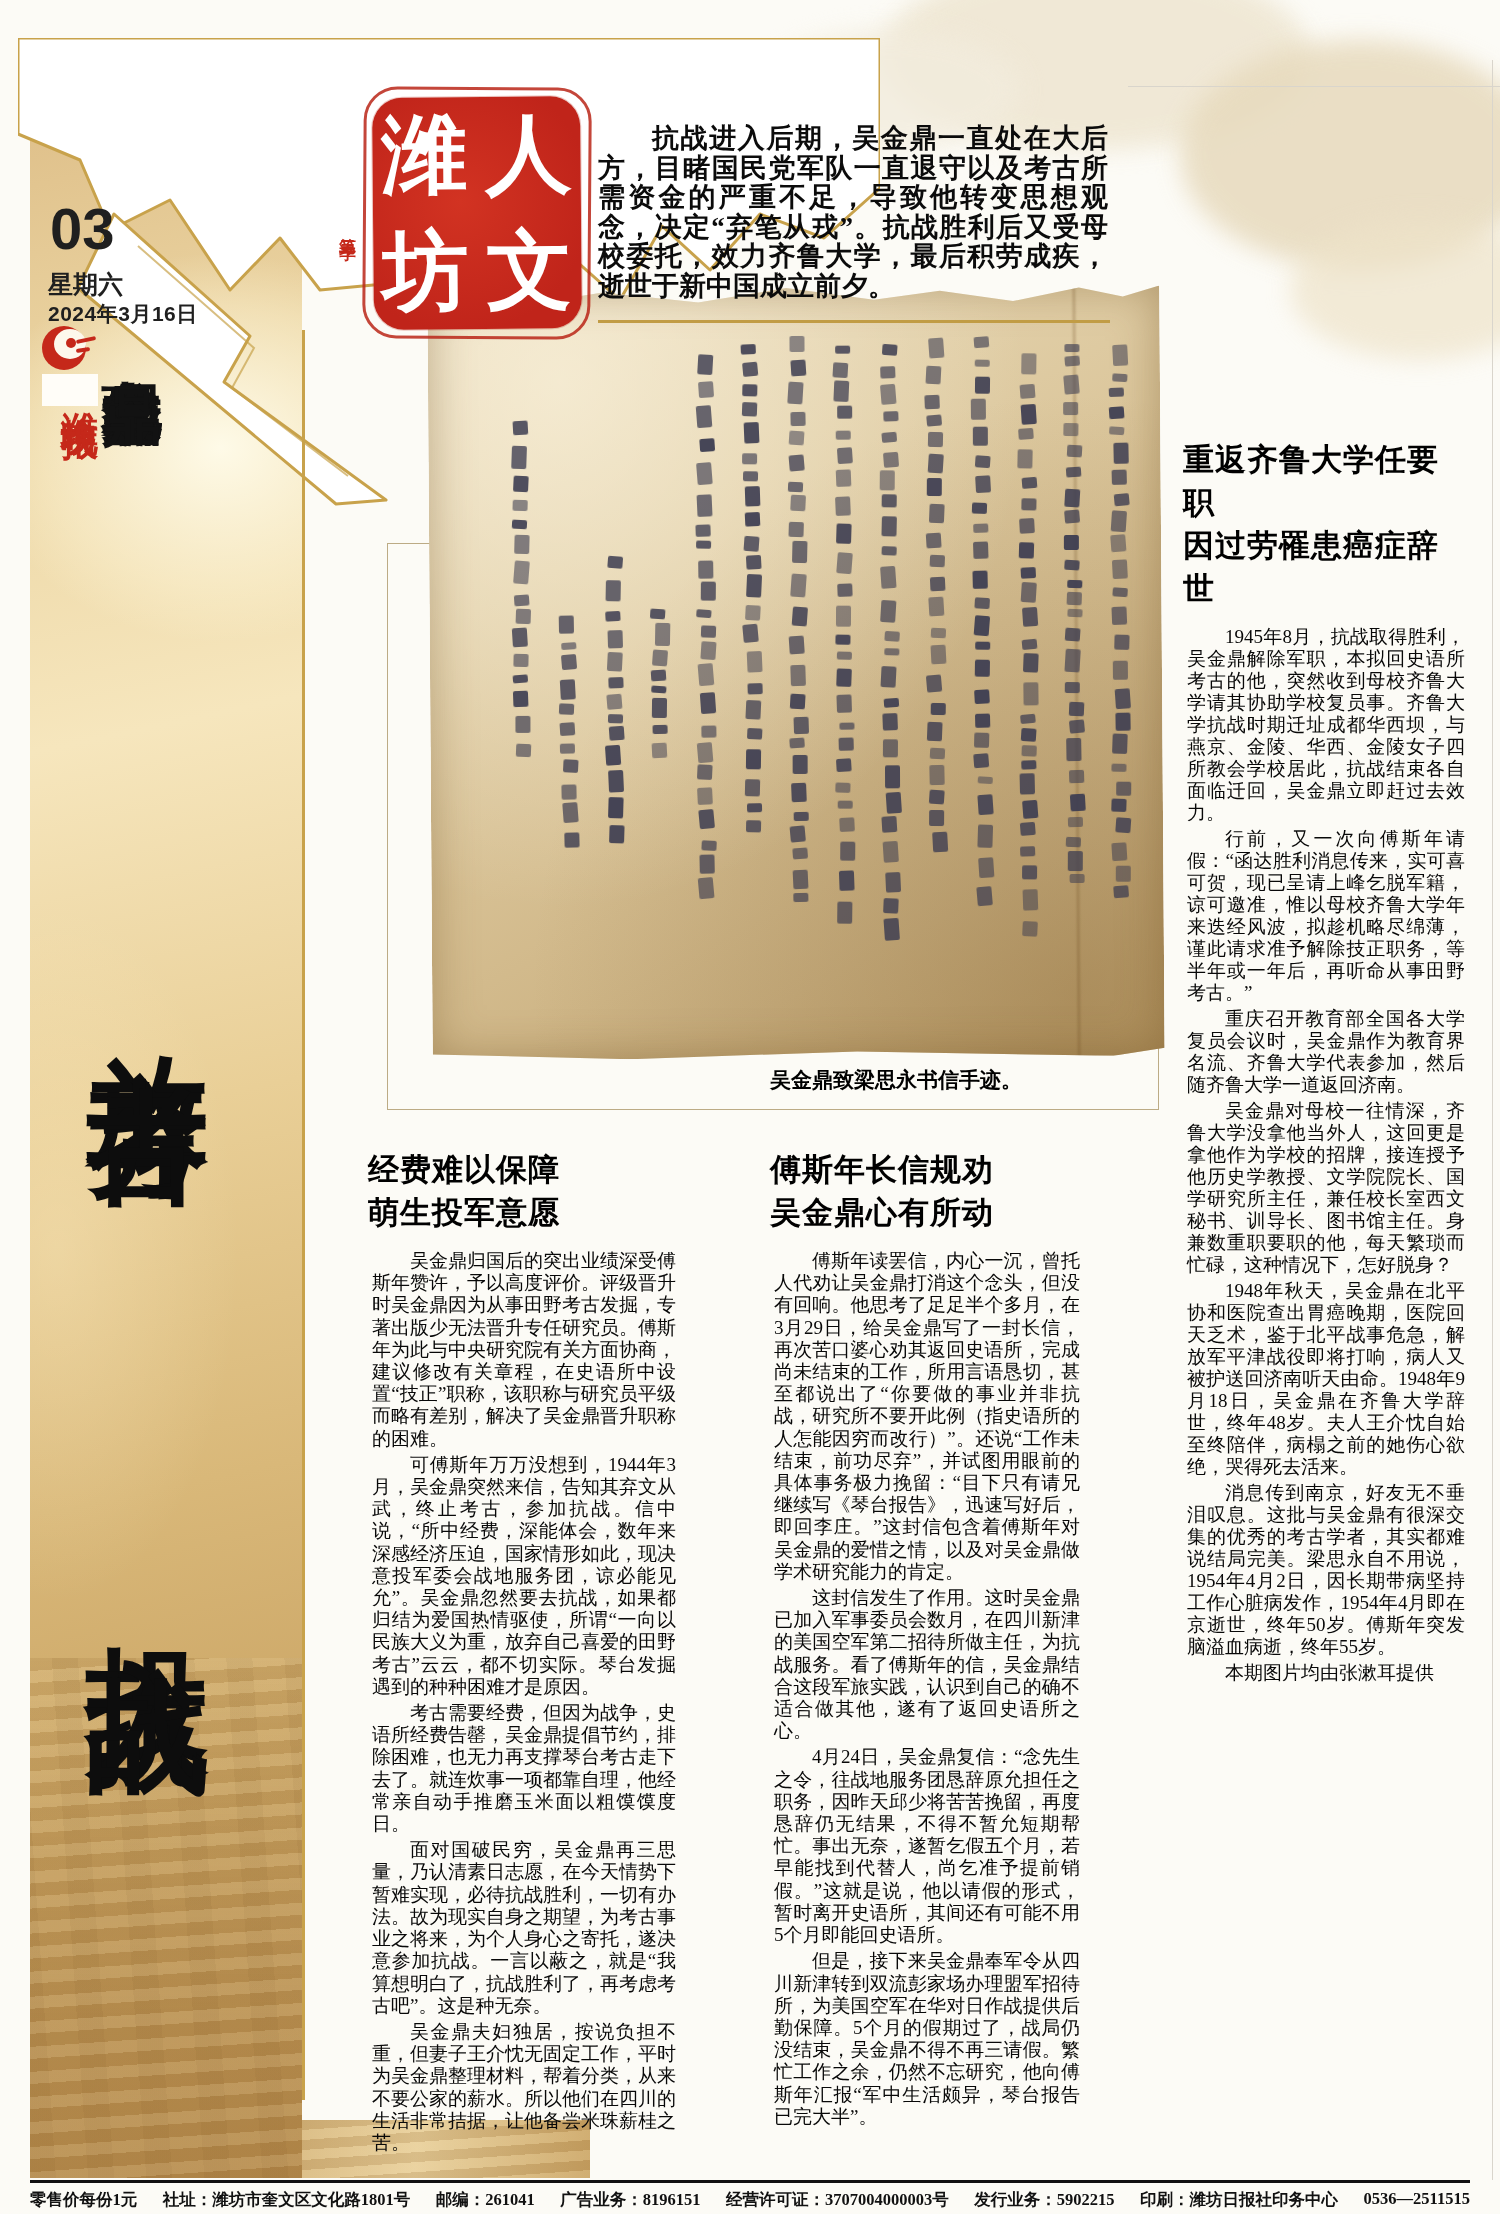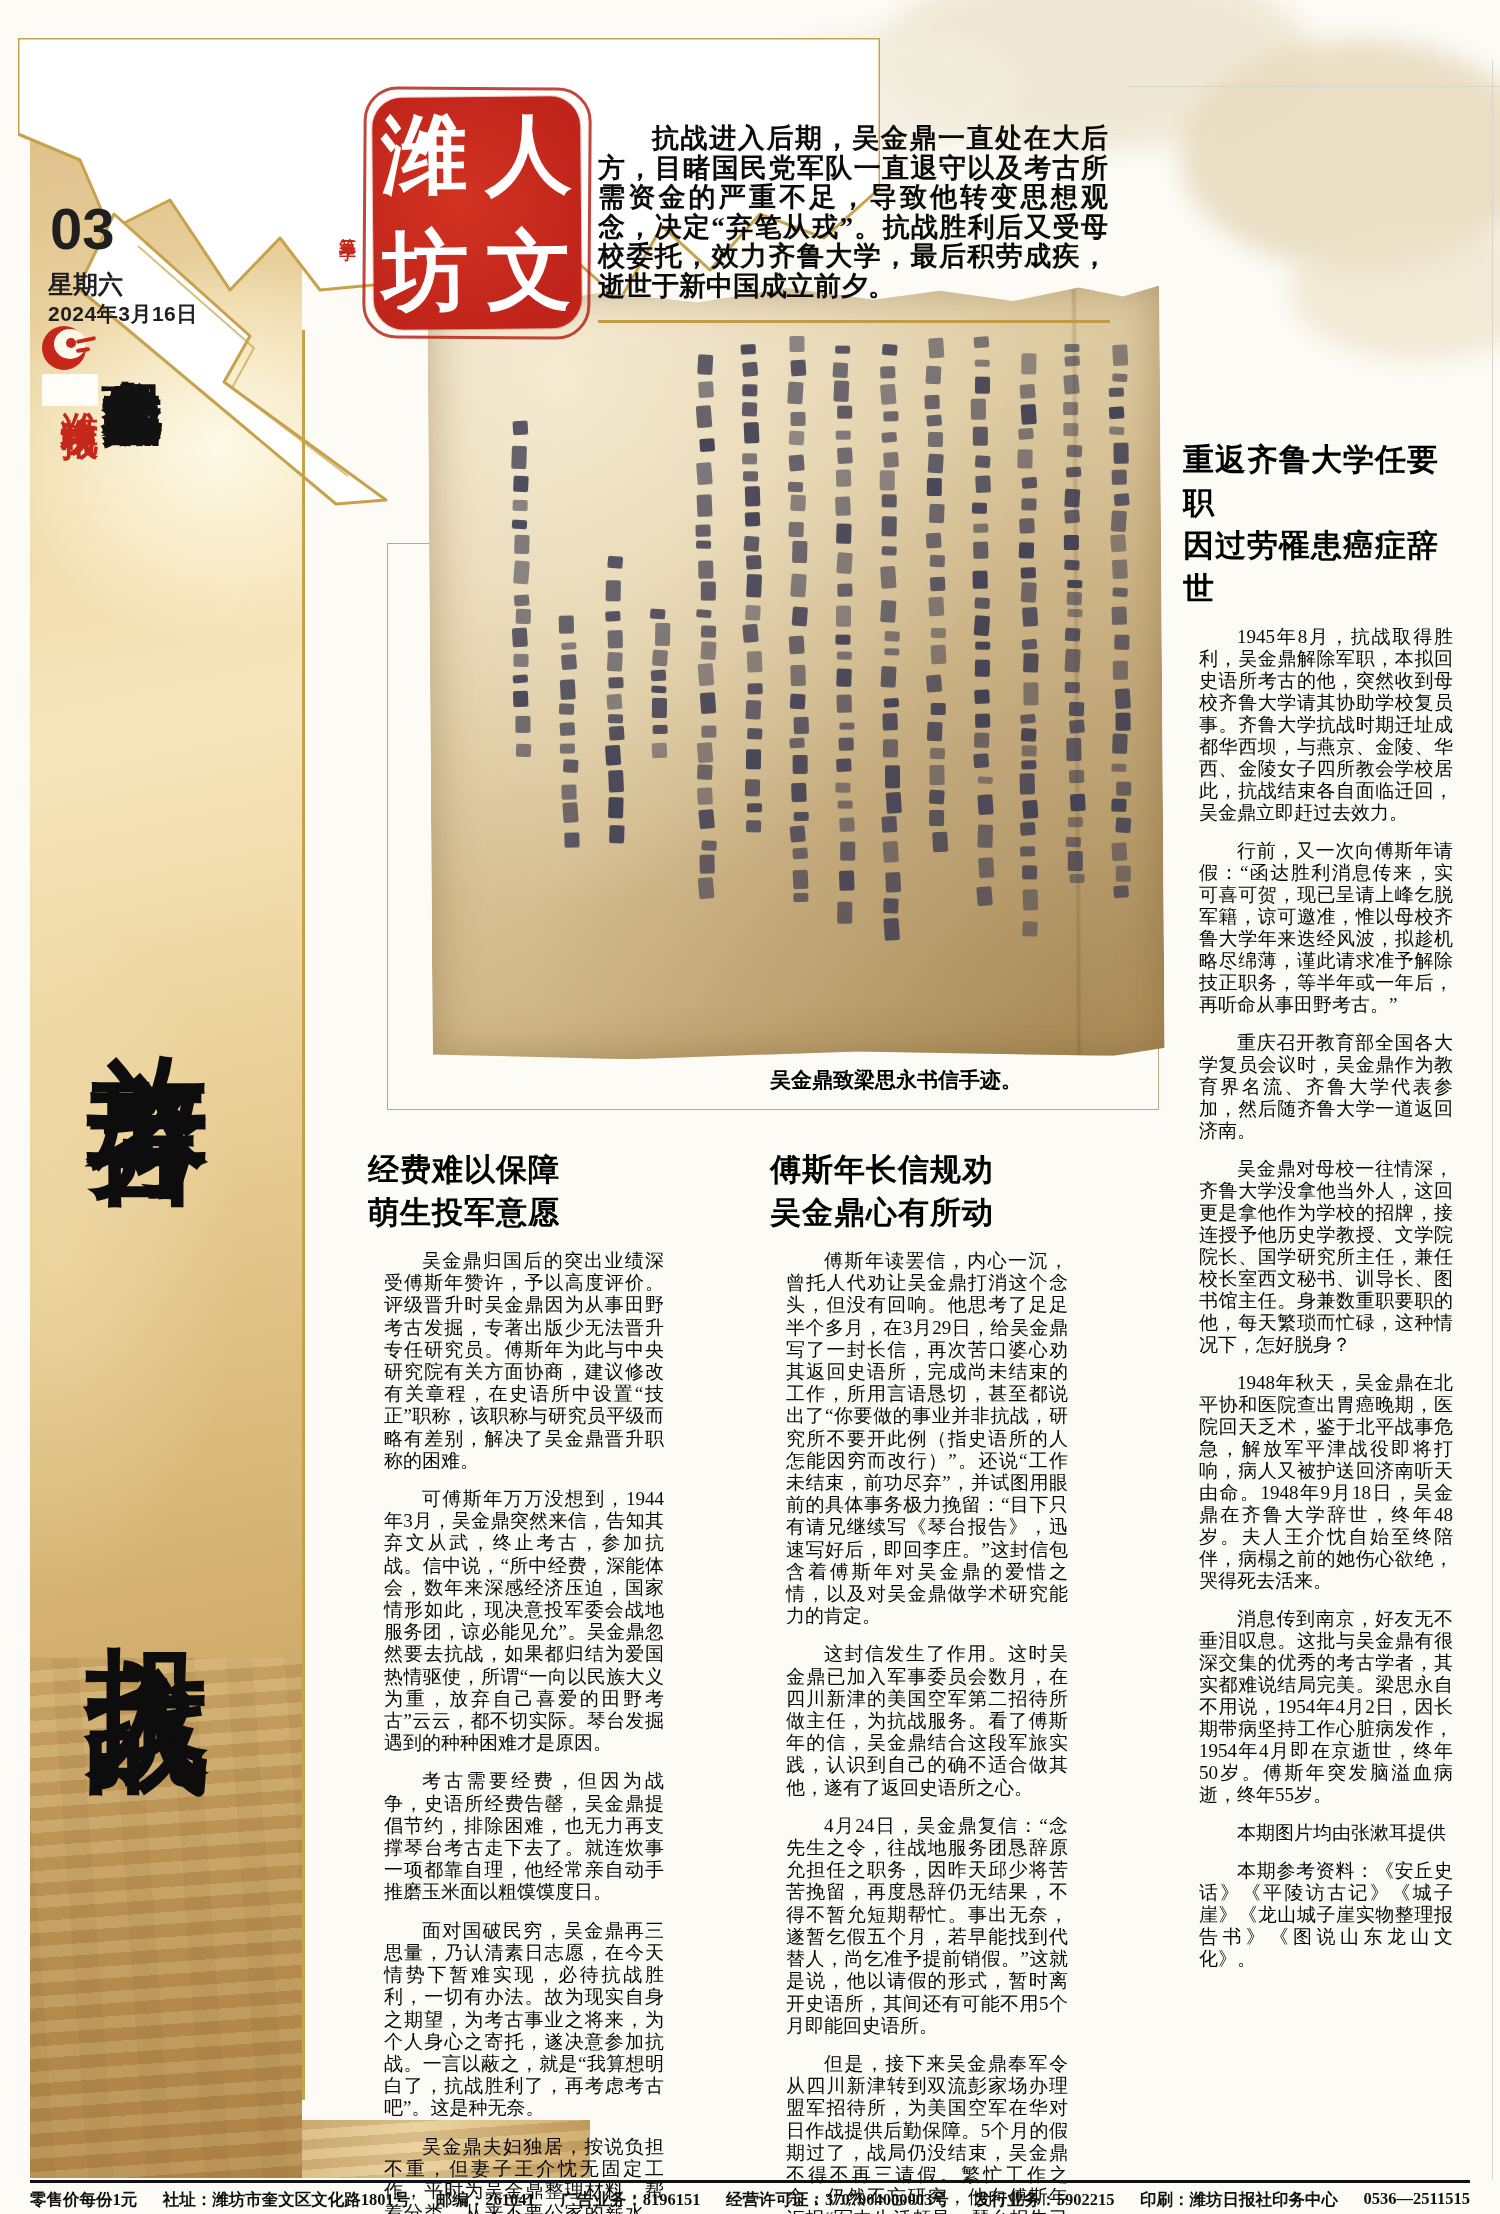--- a/index.html
+++ b/index.html
@@ -84,21 +84,21 @@
     clip-path:polygon(0 2.2%,5% .8%,13% 2%,24% .4%,37% 1.8%,49% 0,61% 1.6%,70% .5%,80% 1.9%,89% .2%,95% 1.4%,100% 0,100% 99%,93% 100%,58% 99.2%,27% 100%,0 99.2%);}
   .photo .crease{position:absolute;right:84px;top:0;width:3px;height:100%;background:rgba(100,66,25,.25);filter:blur(1px);}
   .hw-col{position:absolute;width:15px;}
   .hw-col i{display:block;width:100%;background:#3e3e52;border-radius:2px;filter:blur(.5px);}
   .caption{left:620px;top:1066px;width:402px;z-index:3;text-align:right;font-size:21px;font-weight:700;color:#000;}
 
   
   .article{z-index:3;}
   .article h2{margin:0 0 16px;font-family:"Liberation Sans","DejaVu Sans",sans-serif;
     font-weight:900;font-size:31px;line-height:43px;color:#000;letter-spacing:1px;}
-  .article p{margin:16px;font-size:19px;line-height:22.2px;text-align:justify;text-indent:2em;color:#080808;}
+  .article p{margin:4px;font-size:19px;line-height:22.2px;text-align:justify;text-indent:2em;color:#080808;}
   .art-a{left:368px;top:1148px;width:312px;}
   .art-b{left:770px;top:1148px;width:314px;}
   .art-c{left:1183px;top:438px;width:286px;}
   .art-c p{line-height:22px;}
 
   
   .footer-rule{left:30px;top:2180px;width:1440px;height:3px;background:#111;z-index:4;}
   .footer{left:30px;top:2189px;width:1440px;z-index:4;display:flex;justify-content:space-between;
     font-size:16.5px;font-weight:700;color:#111;}
 </style>
@@ -503,21 +503,20 @@
       <span>重返齐鲁大学任要职</span><br>
       <span>因过劳罹患癌症辞世</span>
     </h2>
     <p>1945年8月，抗战取得胜利，吴金鼎解除军职，本拟回史语所考古的他，突然收到母校齐鲁大学请其协助学校复员事。齐鲁大学抗战时期迁址成都华西坝，与燕京、金陵、华西、金陵女子四所教会学校居此，抗战结束各自面临迁回，吴金鼎立即赶过去效力。</p>
     <p>行前，又一次向傅斯年请假：“函达胜利消息传来，实可喜可贺，现已呈请上峰乞脱军籍，谅可邀准，惟以母校齐鲁大学年来迭经风波，拟趁机略尽绵薄，谨此请求准予解除技正职务，等半年或一年后，再听命从事田野考古。”</p>
     <p>重庆召开教育部全国各大学复员会议时，吴金鼎作为教育界名流、齐鲁大学代表参加，然后随齐鲁大学一道返回济南。</p>
     <p>吴金鼎对母校一往情深，齐鲁大学没拿他当外人，这回更是拿他作为学校的招牌，接连授予他历史学教授、文学院院长、国学研究所主任，兼任校长室西文秘书、训导长、图书馆主任。身兼数重职要职的他，每天繁琐而忙碌，这种情况下，怎好脱身？</p>
     <p>1948年秋天，吴金鼎在北平协和医院查出胃癌晚期，医院回天乏术，鉴于北平战事危急，解放军平津战役即将打响，病人又被护送回济南听天由命。1948年9月18日，吴金鼎在齐鲁大学辞世，终年48岁。夫人王介忱自始至终陪伴，病榻之前的她伤心欲绝，哭得死去活来。</p>
     <p>消息传到南京，好友无不垂泪叹息。这批与吴金鼎有很深交集的优秀的考古学者，其实都难说结局完美。梁思永自不用说，1954年4月2日，因长期带病坚持工作心脏病发作，1954年4月即在京逝世，终年50岁。傅斯年突发脑溢血病逝，终年55岁。</p>
     <p>本期图片均由张漱耳提供</p>
-    <p>本期参考资料：《安丘史话》《平陵访古记》《城子崖》《龙山城子崖实物整理报告书》《图说山东龙山文化》。</p>
   </section>
 
   <div class="abs footer-rule"></div>
   <div class="abs footer">
     <span>零售价每份1元</span>
     <span>社址：潍坊市奎文区文化路1801号</span>
     <span>邮编：261041</span>
     <span>广告业务：8196151</span>
     <span>经营许可证：3707004000003号</span>
     <span>发行业务：5902215</span>

